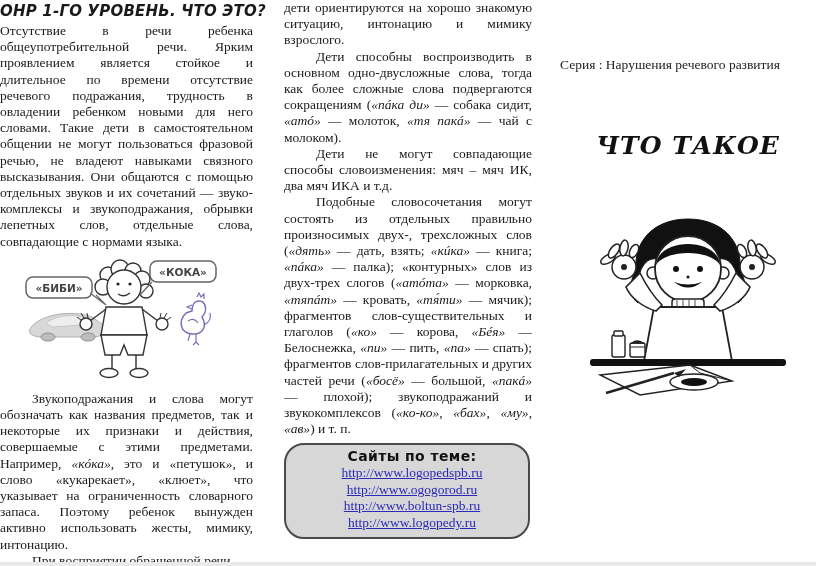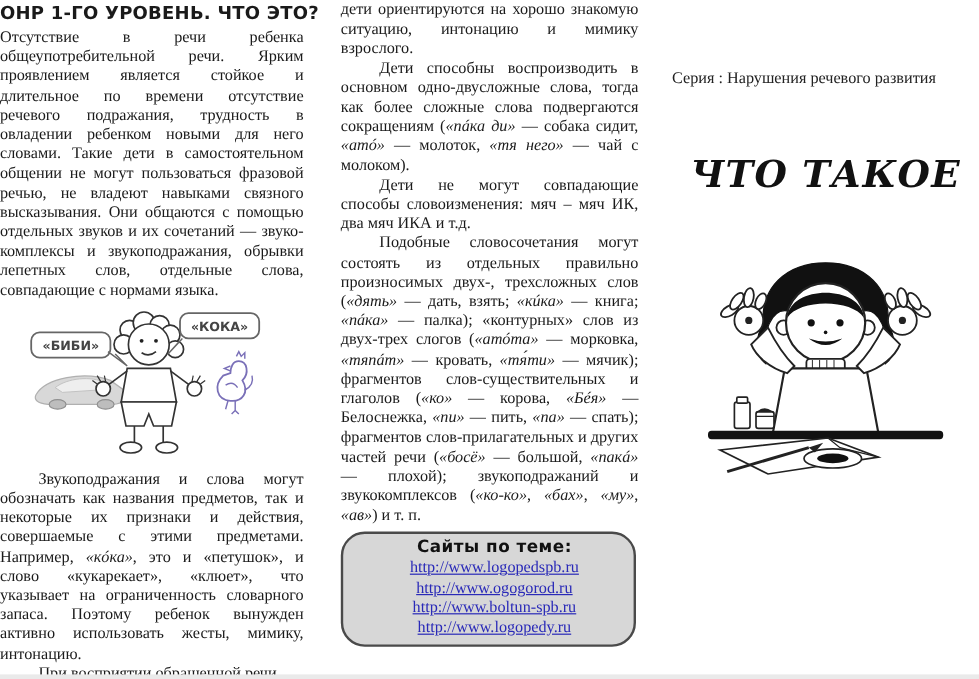--- a/index.html
+++ b/index.html
@@ -13,21 +13,21 @@
   .page{
     position:relative;width:816px;height:566px;background:#ffffff;
     overflow:hidden;font-family:"Liberation Serif",serif;color:var(--ink);
   }
   .col{position:absolute;top:0;}
   .col-left{left:0;width:253px;}
   .col-mid{left:284px;width:248px;}
   .col-right{left:560px;width:256px;height:566px;}
   .doc-heading{
     font-family:"DejaVu Sans",sans-serif;font-weight:bold;font-size:15px;
-    letter-spacing:.2px;margin:2px 0 3px 0;white-space:nowrap;
+    letter-spacing:.2px;margin:2px 0 3px 0;white-space:nowrap;font-style:italic;
   }
   .para{
     font-size:13.5px;line-height:16.2px;text-align:justify;margin:0;
     hyphens:none;
   }
   .indent{text-indent:32px;}
   .figure-wrap{width:253px;height:138px;margin:1px 0 2px 0;}
   .bubble-label{font-family:"DejaVu Sans",sans-serif;font-size:10.5px;font-weight:bold;fill:#444;}
   .sites-box{
     margin:6px 2px 0 0;border:2px solid #4a4a4a;border-radius:20px;
@@ -41,21 +41,21 @@
     display:block;font-size:13.5px;line-height:16.5px;font-weight:normal;
     color:var(--link-blue);text-decoration:underline;
   }
   .series-line{
     position:absolute;top:57px;left:0;width:100%;
     font-size:13.5px;color:#222;
   }
   .cover-title{
     position:absolute;top:130px;left:0;width:100%;text-align:center;
     font-family:"DejaVu Serif",serif;font-style:italic;font-weight:bold;
-    font-size:31px;line-height:32px;letter-spacing:1px;color:#111;
+    font-size:25px;line-height:32px;letter-spacing:1px;color:#111;
   }
   .cover-art{position:absolute;top:213px;left:22px;width:212px;height:185px;}
   .scan-edge{
     position:absolute;left:0;bottom:0;width:100%;height:4px;background:#eaeaea;
   }
   svg{display:block;}
 </style>
 </head>
 <body>
 
@@ -121,21 +121,21 @@
         </g>
       </svg>
     </div>
 
     <p class="para indent"><span>Звукоподражания и слова могут обозначать как названия предметов, так и некоторые их признаки и действия, совершаемые с этими предметами. Например, </span><i>«кóка»</i><span>, это и «петушок», и слово «кукарекает», «клюет», что указывает на ограниченность словарного запаса. Поэтому ребенок вынужден активно использовать жесты, мимику, интонацию.</span></p>
     <p class="para indent"><span>При восприятии обращенной речи</span></p>
   </div>
 
   <div class="col col-mid">
     <p class="para"><span>дети ориентируются на хорошо знакомую ситуацию, интонацию и мимику взрослого.</span></p>
-    <p class="para indent"><span>Дети способны воспроизводить в основном одно-двусложные слова, тогда как более сложные слова подвергаются сокращениям (</span><i>«пáка ди»</i><span> — собака сидит, </span><i>«атó»</i><span> — молоток, </span><i>«тя него»</i><span> — чай с молоком).</span></p>
+    <p class="para indent"><span>Дети способны воспроизводить в основном одно-двусложные слова, тогда как более сложные слова подвергаются сокращениям (</span><i>«пáка ди»</i><span> — собака сидит, </span><i>«атó»</i><span> — молоток, </span><i>«тя пакá»</i><span> — чай с молоком).</span></p>
     <p class="para indent"><span>Дети не могут совпадающие способы словоизменения: мяч – мяч ИК, два мяч ИКА и т.д.</span></p>
     <p class="para indent"><span>Подобные словосочетания могут состоять из отдельных правильно произносимых двух-, трехсложных слов (</span><i>«дять»</i><span> — дать, взять; </span><i>«кúка»</i><span> — книга; </span><i>«пáка»</i><span> — палка); «контурных» слов из двух-трех слогов (</span><i>«атóта»</i><span> — морковка, </span><i>«тяпáт»</i><span> — кровать, </span><i>«тя́ти»</i><span> — мячик); фрагментов слов-существительных и глаголов (</span><i>«ко»</i><span> — корова, </span><i>«Бéя»</i><span> — Белоснежка, </span><i>«пи»</i><span> — пить, </span><i>«па»</i><span> — спать); фрагментов слов-прилагательных и других частей речи (</span><i>«босё»</i><span> — большой, </span><i>«пакá»</i><span> — плохой); звукоподражаний и звукокомплексов (</span><i>«ко-ко»</i><span>, </span><i>«бах»</i><span>, </span><i>«му»</i><span>, </span><i>«ав»</i><span>) и т. п.</span></p>
 
     <div class="sites-box">
       <div class="sites-title">Сайты по теме:</div>
       <a class="site-link" href="#">http://www.logopedspb.ru</a>
       <a class="site-link" href="#">http://www.ogogorod.ru</a>
       <a class="site-link" href="#">http://www.boltun-spb.ru</a>
       <a class="site-link" href="#">http://www.logopedy.ru</a>
     </div>

